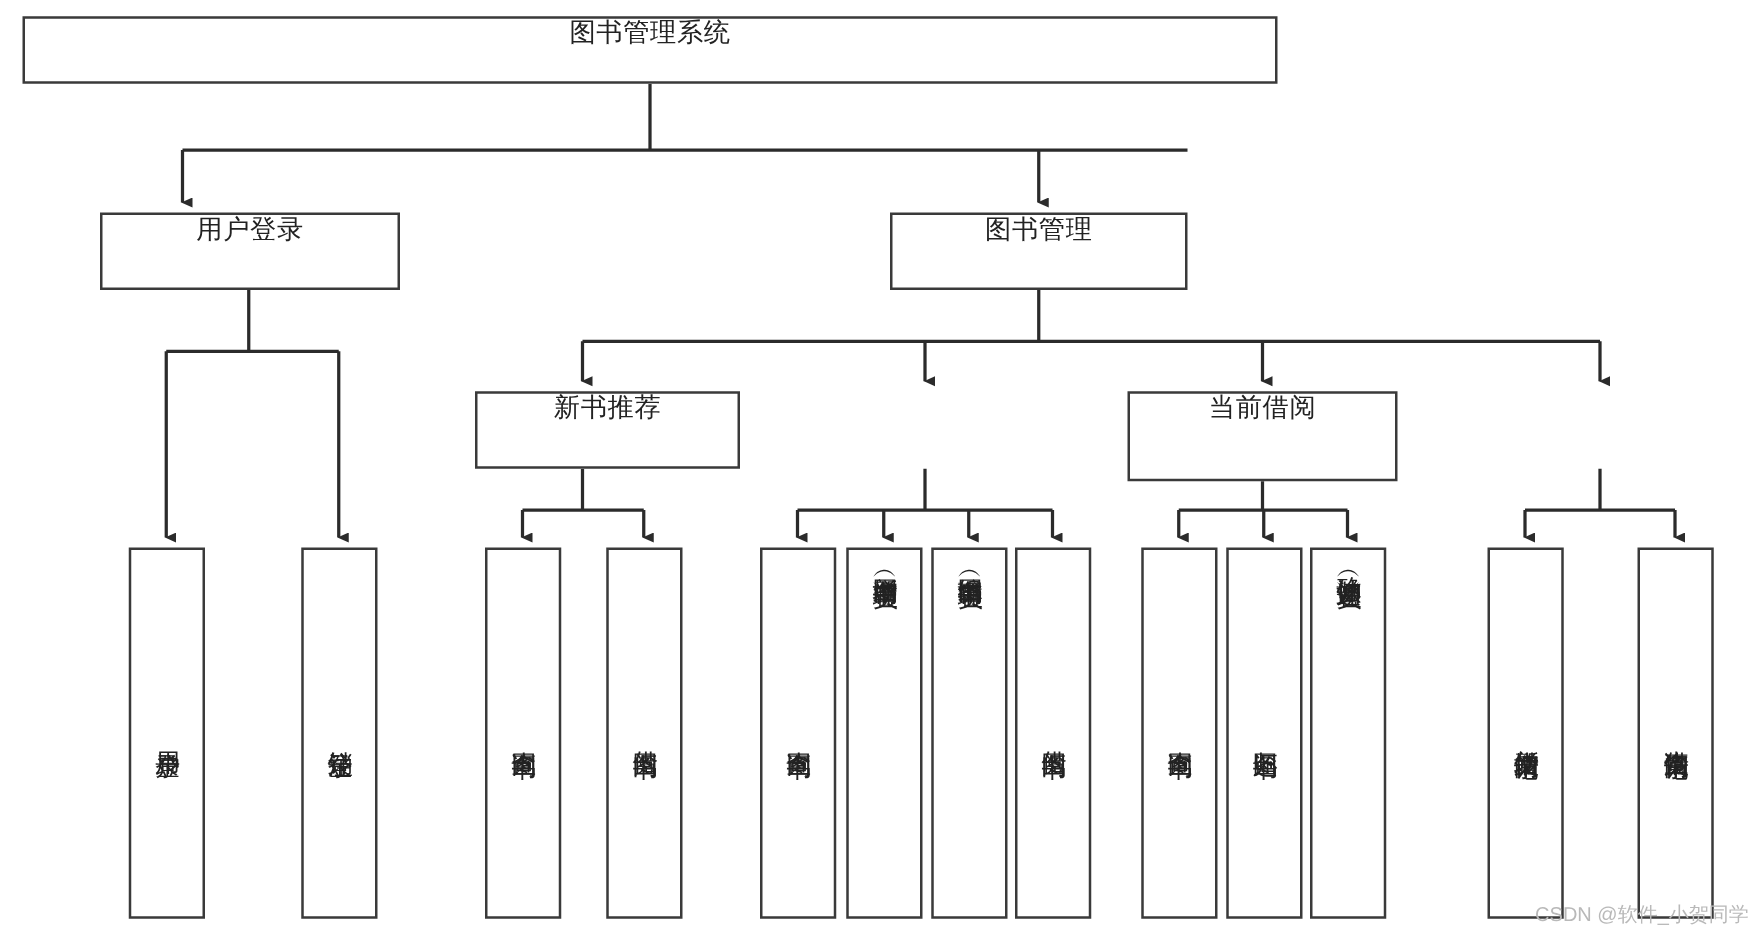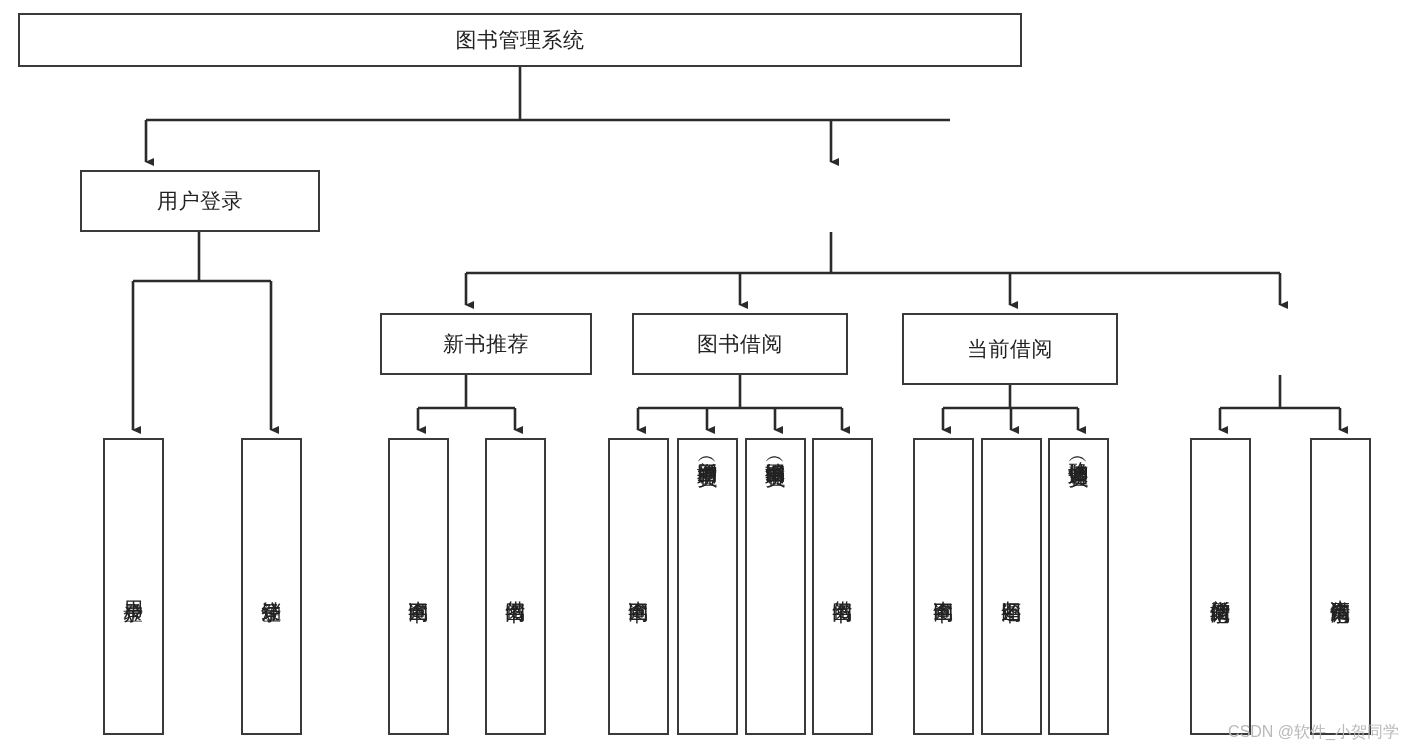--- a/index.html
+++ b/index.html
@@ -24,21 +24,21 @@
     width: 1405px;
     height: 747px;
     pointer-events: none;
   }
   .node {
     position: absolute;
     box-sizing: border-box;
     background: #ffffff;
     border: 2px solid #3a3a3a;
     display: flex;
-    align-items: center;
+    align-items: flex-start;
     justify-content: center;
     color: #222222;
     z-index: 2;
   }
   .node-h {
     font-size: 21px;
     line-height: 1.15;
     letter-spacing: 0.5px;
     white-space: nowrap;
   }
@@ -124,28 +124,28 @@
   </svg>
 
   <div class="node node-h" style="left:18px; top:13px; width:1004px; height:54px;">
     <span>图书管理系统</span>
   </div>
 
   <div class="node node-h" style="left:80px; top:170px; width:240px; height:62px;">
     <span>用户登录</span>
   </div>
 
+  <div class="node node-h" style="left:712px; top:170px; width:238px; height:62px;">
+    <span>图书管理</span>
+  </div>
 
   <div class="node node-h" style="left:360px; top:313px; width:212px; height:62px;margin-left:20px;">
     <span>新书推荐</span>
   </div>
 
-  <div class="node node-h" style="left:632px; top:313px; width:216px; height:62px;">
-    <span>图书借阅</span>
-  </div>
 
   <div class="node node-h" style="left:902px; top:313px; width:216px; height:72px;">
     <span>当前借阅</span>
   </div>
 
 
   <div class="node node-v center-v" style="left:103px; top:438px; width:61px; height:297px;">
     <span>用户登录</span>
   </div>
 

